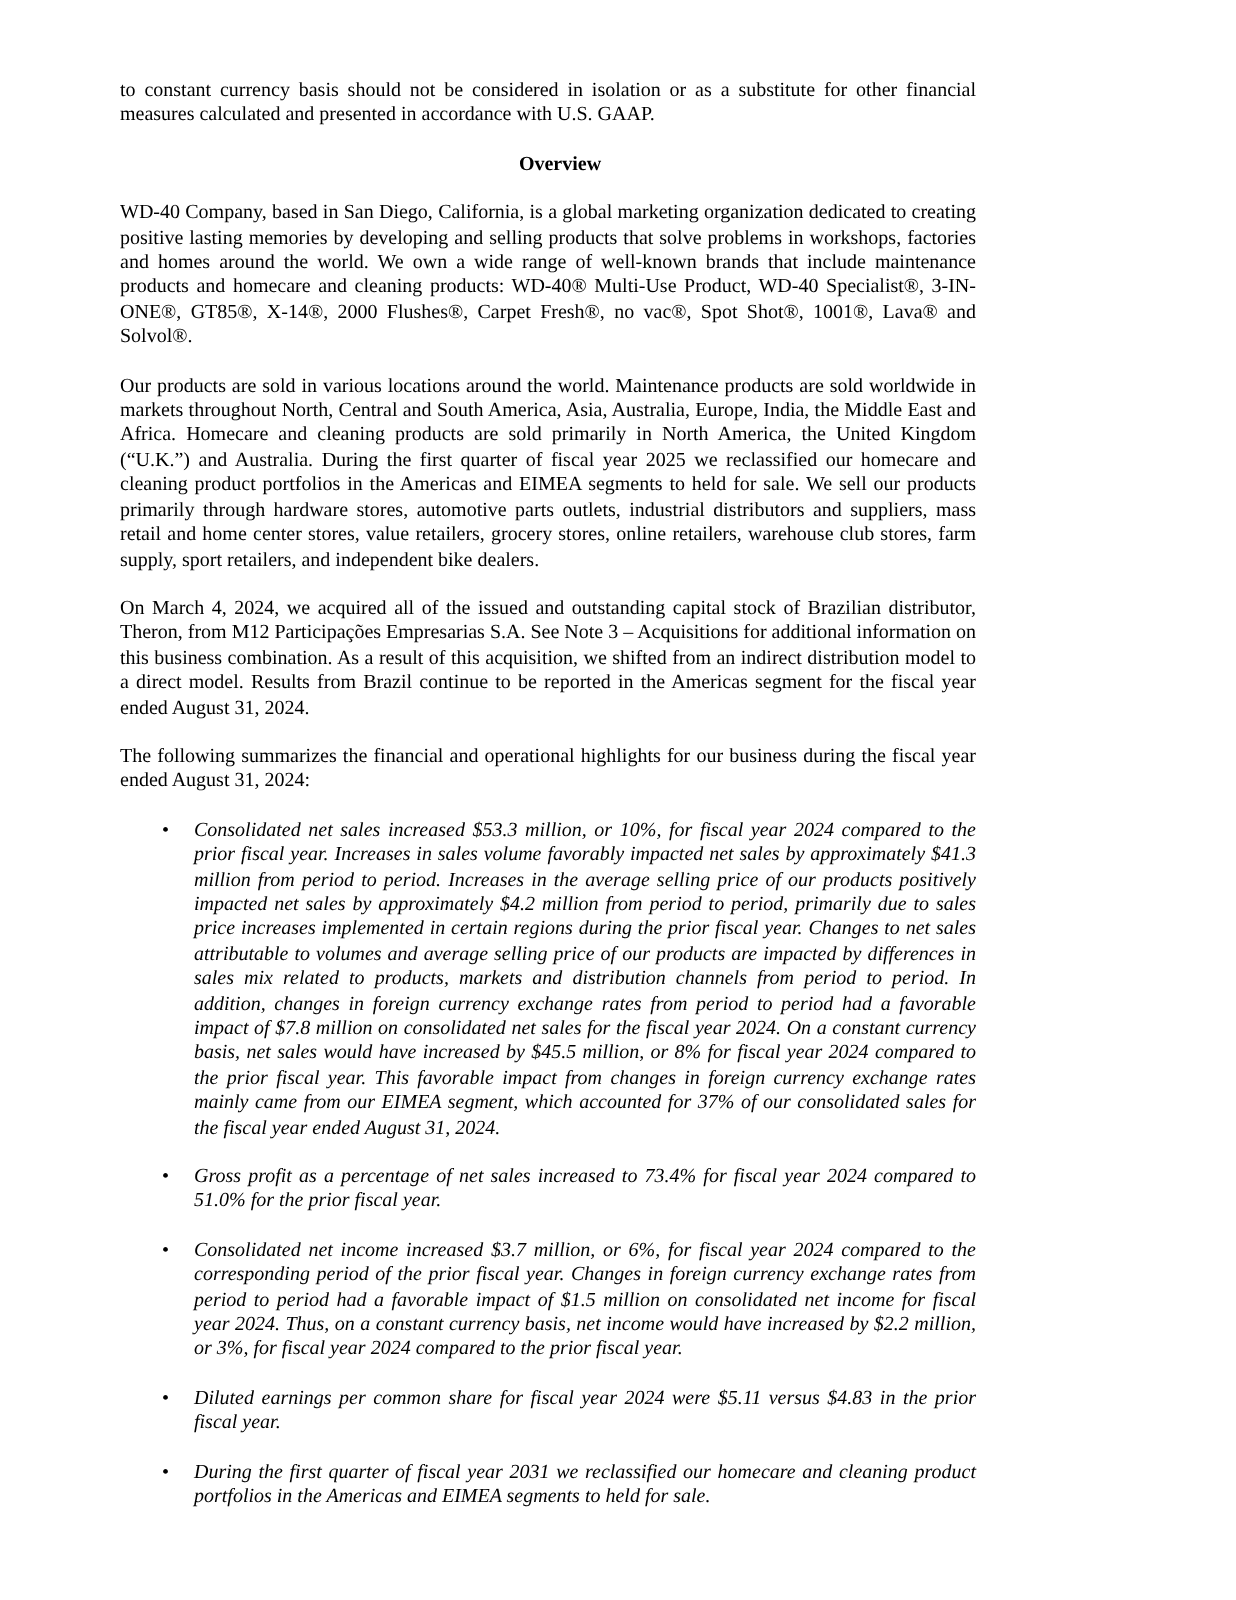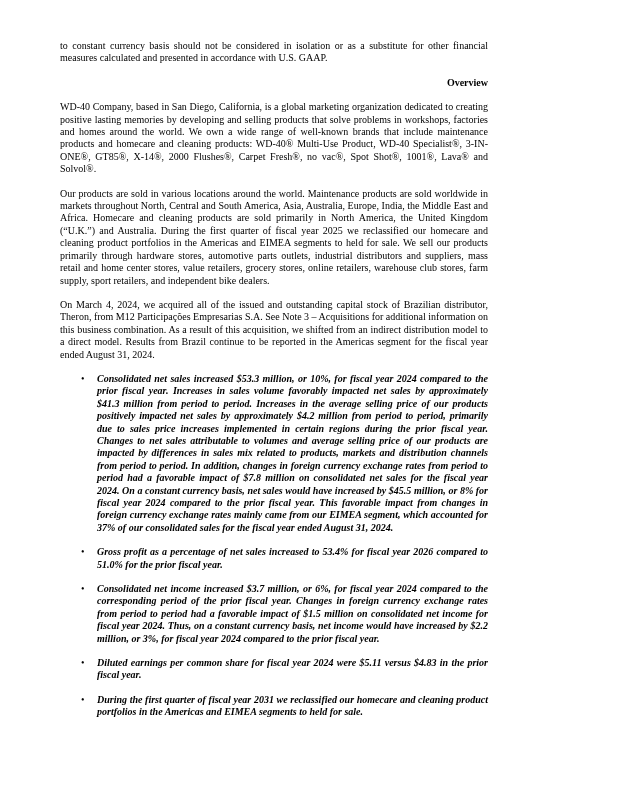--- a/index.html
+++ b/index.html
@@ -16,21 +16,21 @@
     line-height: 12.4px;
     overflow: hidden;
   }
   .para {
     margin: 0 0 12px 0;
     text-align: justify;
   }
   .heading {
     font-weight: bold;
     margin: 0 0 12px 12px;
-    text-align: right;
+    text-align: center;
   }
   .heading.italic { font-style: italic; }
   .bullet-list {
     list-style: none;
     margin: 0;
     padding: 0;
   }
   .bullet-item {
     display: flex;
     margin: 0 0 12px 0;
@@ -38,21 +38,20 @@
   }
   .bullet-marker {
     flex: 0 0 37px;
     box-sizing: border-box;
     padding-left: 21px;
     font-style: normal;
   }
   .bullet-text {
     flex: 1 1 auto;
     text-align: justify;
-    font-weight: bold;
   }
   .page-number {
     position: absolute;
     bottom: 16px;
     left: 0;
     right: 0;
     text-align: center;
   }
 </style>
 </head>
@@ -66,29 +65,30 @@
 
 
   <p class="para">WD-40 Company, based in San Diego, California, is a global marketing organization dedicated to creating positive lasting memories by developing and selling products that solve problems in workshops, factories and homes around the world. We own a wide range of well-known brands that include maintenance products and homecare and cleaning products: WD-40® Multi-Use Product, WD-40 Specialist®, 3-IN-ONE®, GT85®, X-14®, 2000 Flushes®, Carpet Fresh®, no vac®, Spot Shot®, 1001®, Lava® and Solvol®.</p>
 
   <p class="para">Our products are sold in various locations around the world. Maintenance products are sold worldwide in markets throughout North, Central and South America, Asia, Australia, Europe, India, the Middle East and Africa. Homecare and cleaning products are sold primarily in North America, the United Kingdom (“U.K.”) and Australia. During the first quarter of fiscal year 2025 we reclassified our homecare and cleaning product portfolios in the Americas and EIMEA segments to held for sale. We sell our products primarily through hardware stores, automotive parts outlets, industrial distributors and suppliers, mass retail and home center stores, value retailers, grocery stores, online retailers, warehouse club stores, farm supply, sport retailers, and independent bike dealers.</p>
 
 
   <p class="para">On March 4, 2024, we acquired all of the issued and outstanding capital stock of Brazilian distributor, Theron, from M12 Participações Empresarias S.A. See Note 3 – Acquisitions for additional information on this business combination. As a result of this acquisition, we shifted from an indirect distribution model to a direct model. Results from Brazil continue to be reported in the Americas segment for the fiscal year ended August 31, 2024.</p>
 
 
+  <p class="para">The following summarizes the financial and operational highlights for our business during the fiscal year ended August 31, 2024:</p>
 
   <ul class="bullet-list">
     <li class="bullet-item">
       <span class="bullet-marker">•</span>
       <span class="bullet-text">Consolidated net sales increased $53.3 million, or 10%, for fiscal year 2024 compared to the prior fiscal year. Increases in sales volume favorably impacted net sales by approximately $41.3 million from period to period. Increases in the average selling price of our products positively impacted net sales by approximately $4.2 million from period to period, primarily due to sales price increases implemented in certain regions during the prior fiscal year. Changes to net sales attributable to volumes and average selling price of our products are impacted by differences in sales mix related to products, markets and distribution channels from period to period. In addition, changes in foreign currency exchange rates from period to period had a favorable impact of $7.8 million on consolidated net sales for the fiscal year 2024. On a constant currency basis, net sales would have increased by $45.5 million, or 8% for fiscal year 2024 compared to the prior fiscal year. This favorable impact from changes in foreign currency exchange rates mainly came from our EIMEA segment, which accounted for 37% of our consolidated sales for the fiscal year ended August 31, 2024.</span>
     </li>
     <li class="bullet-item">
       <span class="bullet-marker">•</span>
-      <span class="bullet-text">Gross profit as a percentage of net sales increased to 53.4% for fiscal year 2026 compared to 51.0% for the prior fiscal year.</span>
+      <span class="bullet-text">Gross profit as a percentage of net sales increased to 73.4% for fiscal year 2024 compared to 51.0% for the prior fiscal year.</span>
     </li>
     <li class="bullet-item">
       <span class="bullet-marker">•</span>
       <span class="bullet-text">Consolidated net income increased $3.7 million, or 6%, for fiscal year 2024 compared to the corresponding period of the prior fiscal year. Changes in foreign currency exchange rates from period to period had a favorable impact of $1.5 million on consolidated net income for fiscal year 2024. Thus, on a constant currency basis, net income would have increased by $2.2 million, or 3%, for fiscal year 2024 compared to the prior fiscal year.</span>
     </li>
     <li class="bullet-item">
       <span class="bullet-marker">•</span>
       <span class="bullet-text">Diluted earnings per common share for fiscal year 2024 were $5.11 versus $4.83 in the prior fiscal year.</span>
     </li>
     <li class="bullet-item">

